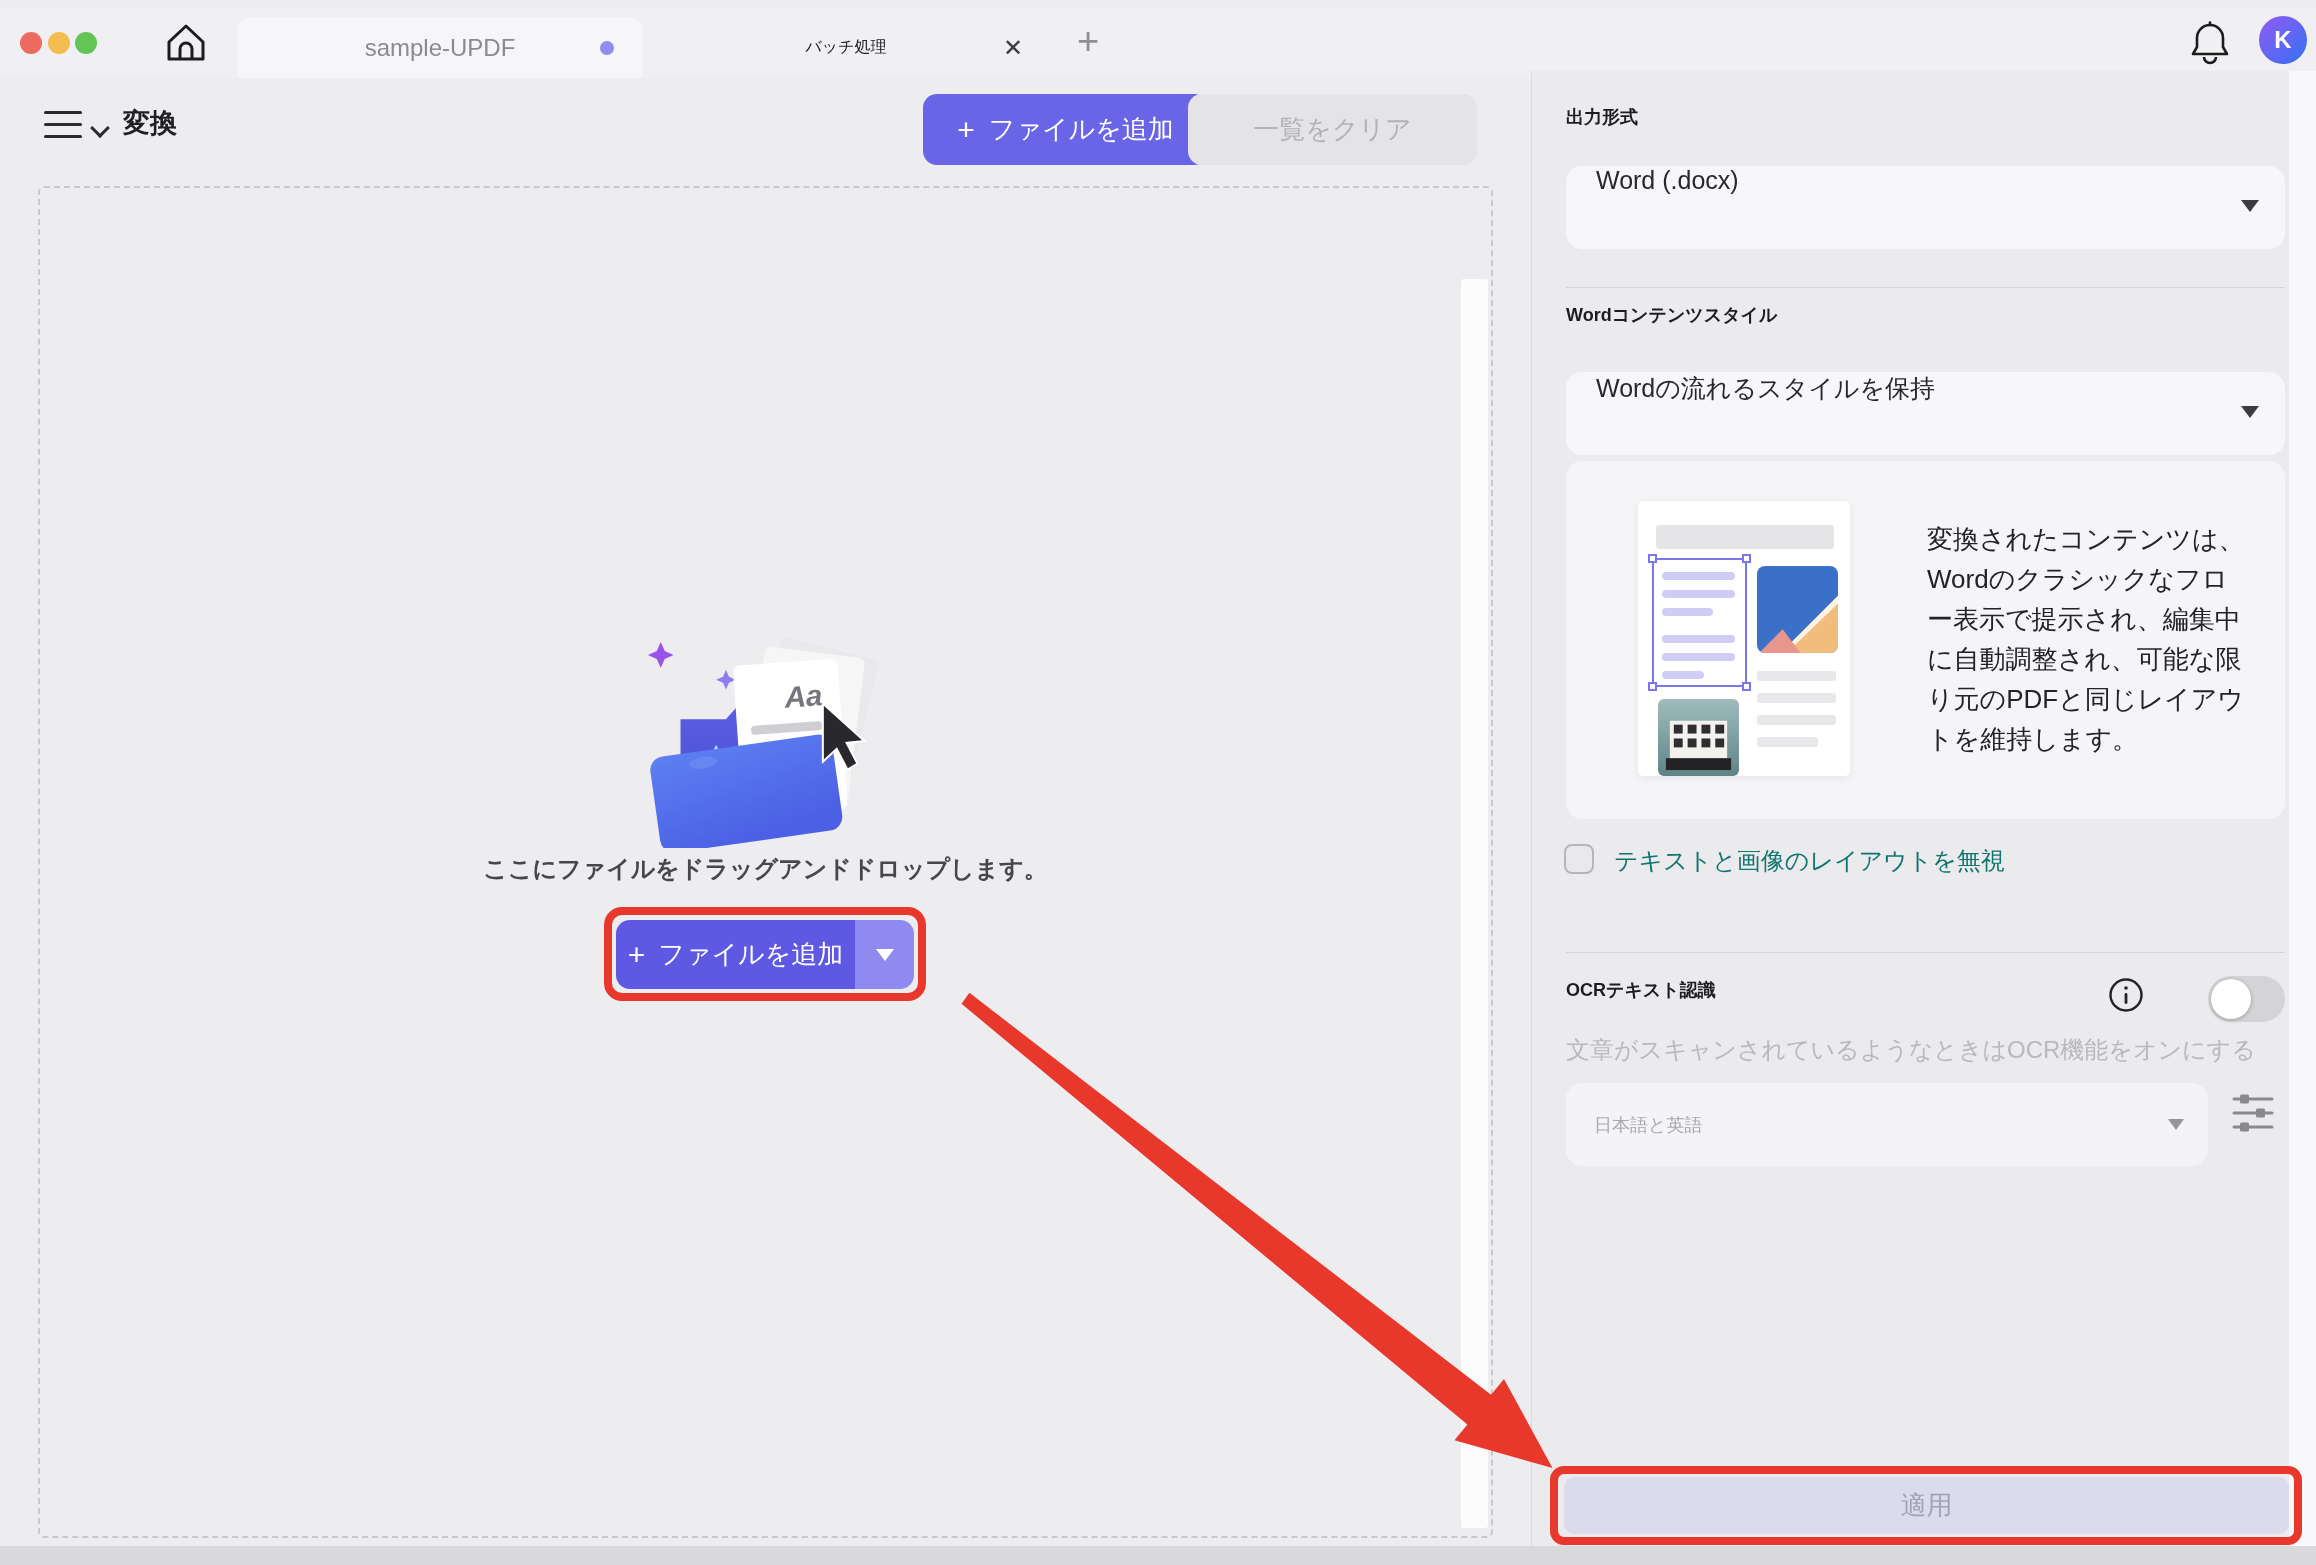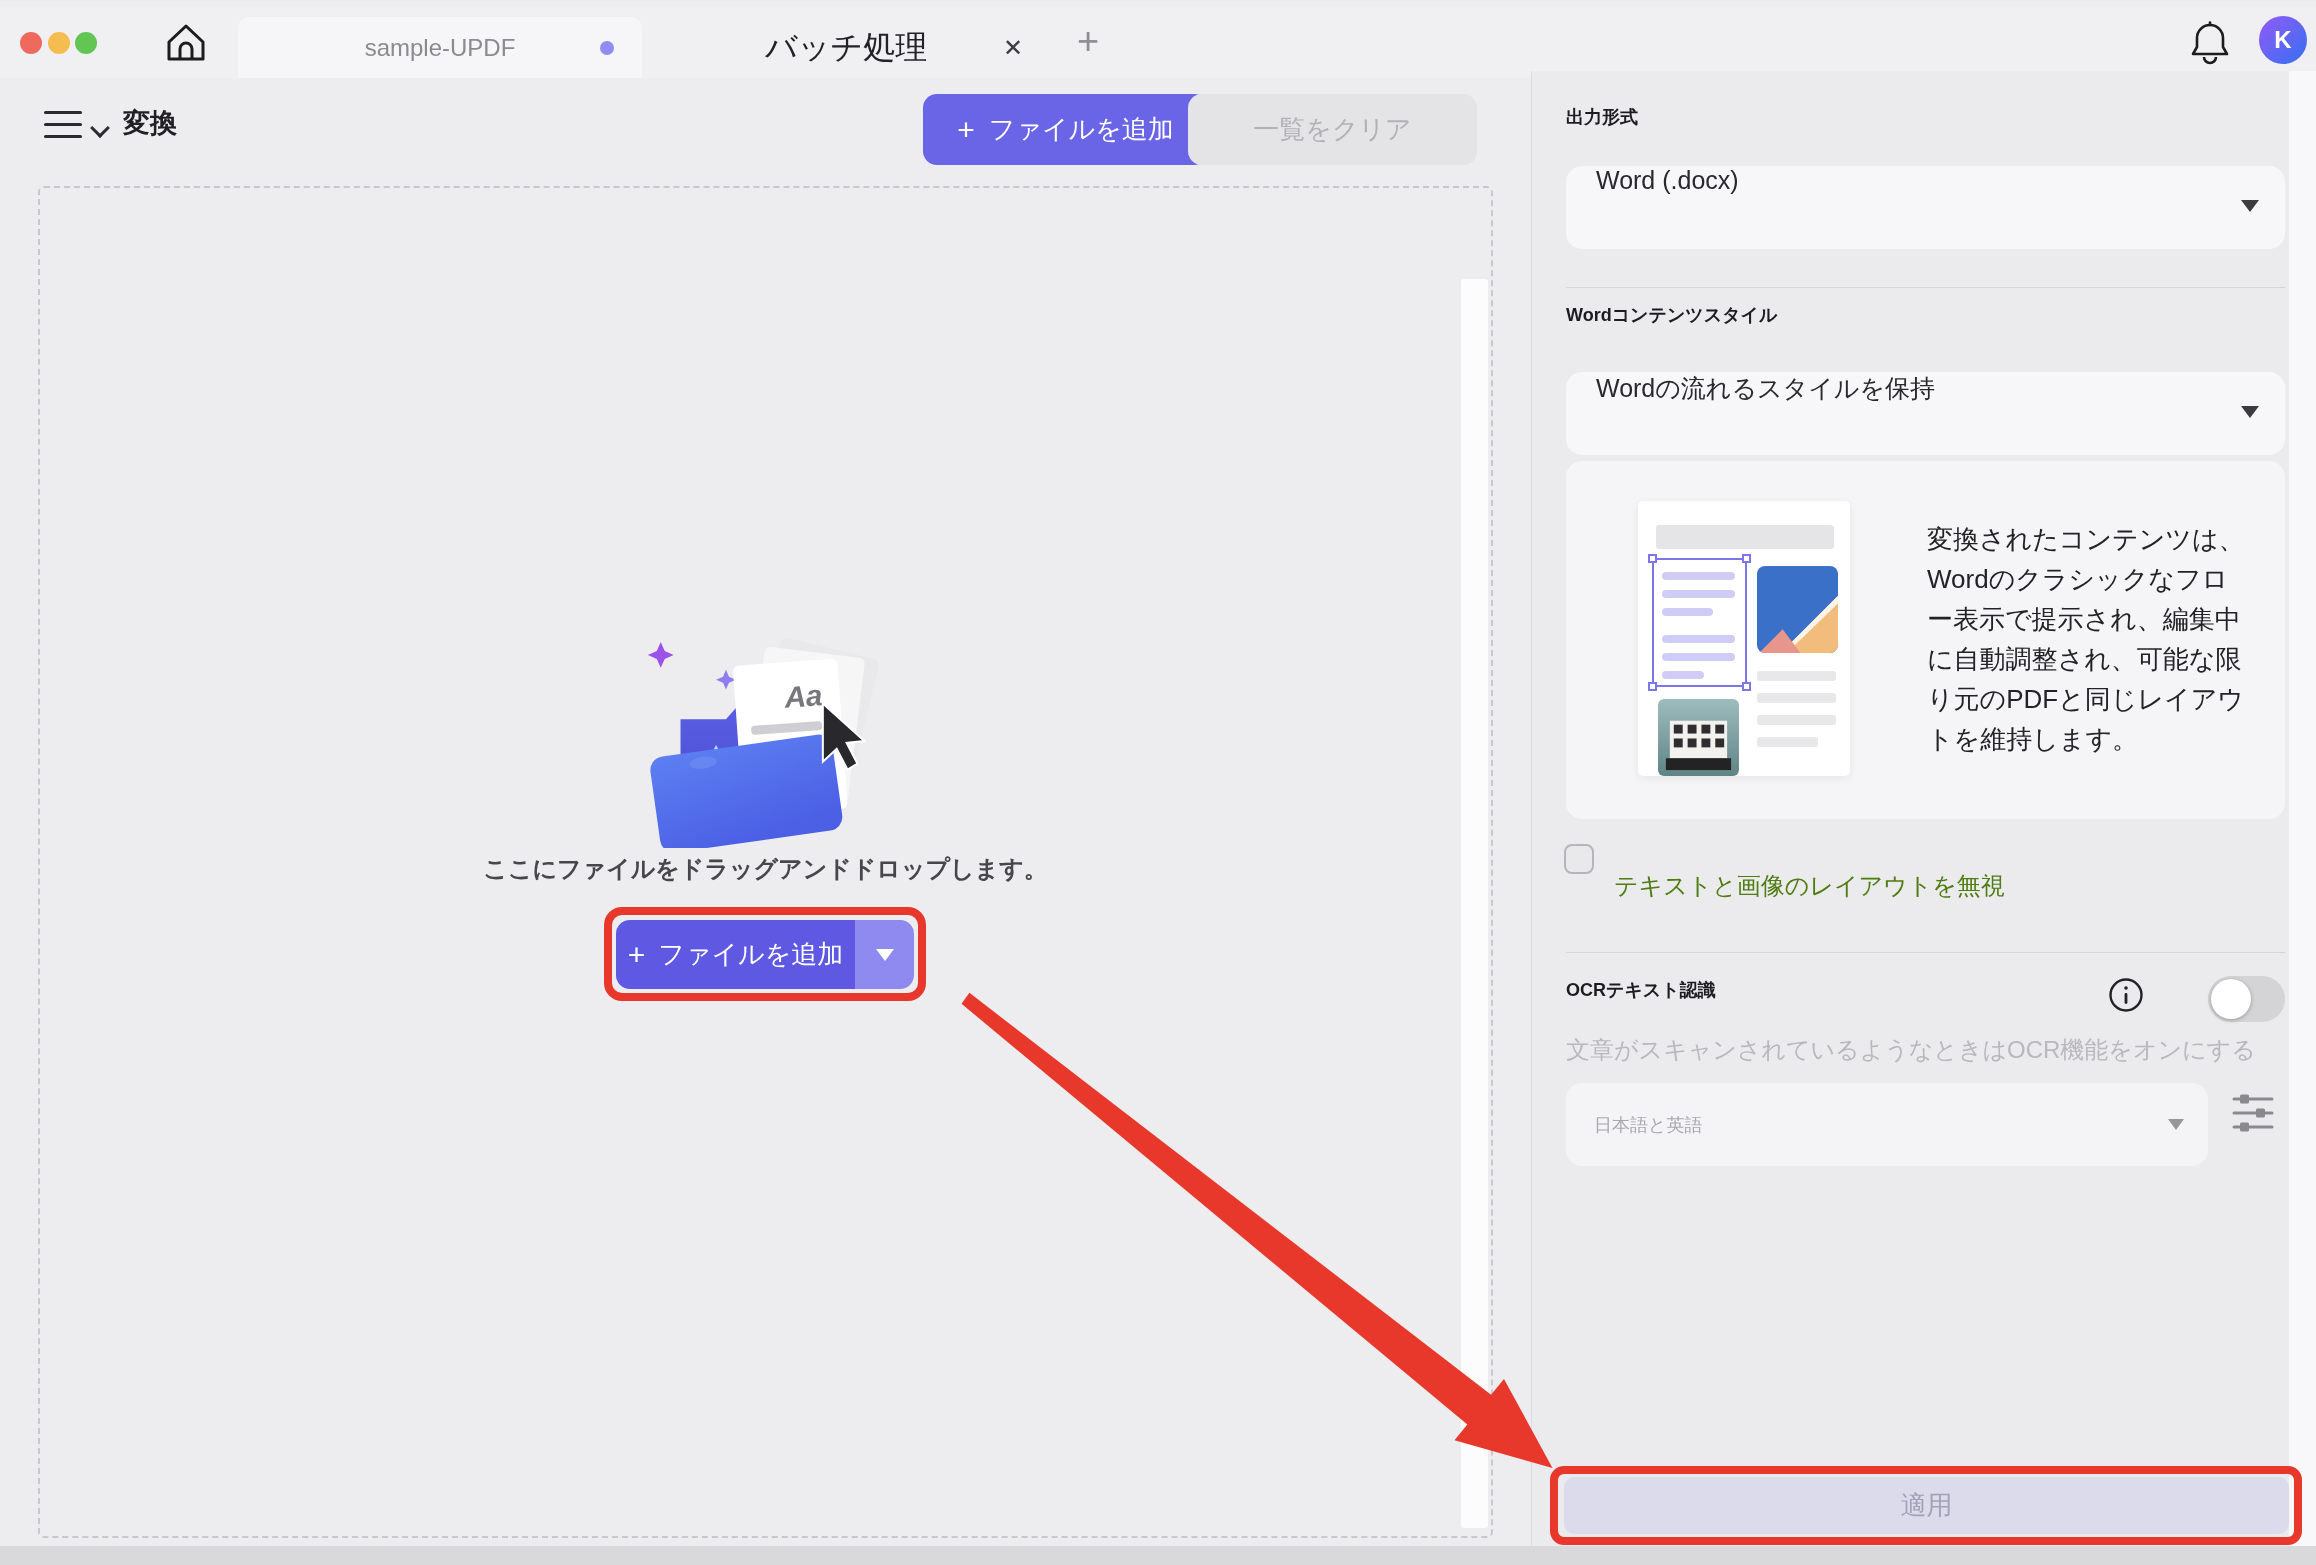--- a/index.html
+++ b/index.html
@@ -11,21 +11,21 @@
   .light{position:absolute;top:25px;width:22px;height:22px;border-radius:50%;}
   .light.red{left:20px;background:#ee6a5f;}
   .light.yellow{left:48px;background:#f5bd4f;}
   .light.green{left:75px;background:#62c554;}
   .home-btn{position:absolute;left:164px;top:14px;width:44px;height:44px;}
   .tab{position:absolute;top:10px;height:61px;border-radius:12px 12px 0 0;display:flex;align-items:center;justify-content:center;}
   .tab-1{left:238px;width:404px;background:#f6f5f7;}
   .tab-1 .tab-label{color:#8b8a90;font-size:24px;}
   .tab-dot{position:absolute;right:28px;top:24px;width:14px;height:14px;border-radius:50%;background:#908cf2;}
   .tab-2{left:642px;width:408px;background:transparent;}
-  .tab-2 .tab-label{color:#232226;font-size:32px;}
+  .tab-2 .tab-label{color:#232226;font-size:16px;}
   .tab-close{position:absolute;right:20px;top:14px;width:34px;height:34px;color:#3c3b40;font-size:24px;line-height:34px;text-align:center;}
   .tab-plus{position:absolute;left:1069px;top:16px;width:38px;height:38px;color:#8f8e93;font-size:38px;line-height:36px;text-align:center;font-weight:300;}
   .bell{position:absolute;left:2188px;top:12px;width:44px;height:48px;}
   .avatar{position:absolute;left:2259px;top:9px;width:48px;height:48px;border-radius:50%;
     background:linear-gradient(135deg,#8a5cf5 10%,#3e6ef2 90%);color:#fff;font-size:24px;font-weight:600;
     display:flex;align-items:center;justify-content:center;}
 
   
   .hamburger{position:absolute;left:44px;top:109px;width:44px;height:34px;}
   .hamburger i{position:absolute;left:0;width:38px;height:3px;background:#2b2a2e;border-radius:2px;}
@@ -68,21 +68,21 @@
   .mock-sel{position:absolute;left:14px;top:57px;width:95px;height:129px;border:2px solid #7b76ea;}
   .handle{position:absolute;width:9px;height:9px;background:#fff;border:2px solid #7b76ea;}
   .h-tl{left:-6px;top:-6px;} .h-tr{right:-6px;top:-6px;} .h-bl{left:-6px;bottom:-6px;} .h-br{right:-6px;bottom:-6px;}
   .p-line{position:absolute;left:8px;height:8px;background:#cfcdf5;border-radius:4px;}
   .g-line{position:absolute;left:119px;height:10px;background:#e8e7e9;border-radius:3px;}
   .mock-img{position:absolute;left:119px;top:65px;width:81px;height:87px;border-radius:8px;overflow:hidden;}
   .mock-photo{position:absolute;left:20px;top:198px;width:81px;height:77px;border-radius:6px;overflow:hidden;}
   .style-desc{position:absolute;left:1927px;top:519px;width:319px;font-size:26px;line-height:40px;color:#232226;}
 
   .checkbox{position:absolute;left:1564px;top:844px;width:30px;height:30px;border:2px solid #b6b5b9;border-radius:8px;background:#e9e8eb;}
-  .checkbox-label{position:absolute;left:1614px;top:845px;font-size:24px;color:#4d7c0f;margin-top:25px;}
+  .checkbox-label{position:absolute;left:1614px;top:845px;font-size:24px;color:#0f766e;}
 
   .info-icon{position:absolute;left:2107px;top:976px;width:38px;height:38px;}
   .toggle{position:absolute;left:2208px;top:976px;width:77px;height:46px;border-radius:23px;background:#d4d3d6;}
   .toggle-knob{position:absolute;left:3px;top:3px;width:40px;height:40px;border-radius:50%;background:#fff;box-shadow:0 1px 4px rgba(0,0,0,0.28);}
   .ocr-hint{position:absolute;left:1566px;top:1034px;width:719px;font-size:24px;color:#b9b8bc;}
   .lang-select{position:absolute;left:1566px;top:1083px;width:642px;height:83px;background:#f4f3f5;border-radius:16px;display:flex;align-items:center;padding:0 28px;font-size:18px;color:#a9a8ad;}
   .lang-select .caret{position:absolute;right:24px;top:36px;width:0;height:0;border-left:8px solid transparent;border-right:8px solid transparent;border-top:11px solid #96959a;}
   .sliders-icon{position:absolute;left:2230px;top:1091px;width:46px;height:44px;}
 
   .apply-btn{position:absolute;left:1564px;top:1477px;width:725px;height:57px;background:#dcdbec;border-radius:10px;color:#a2a1b8;font-size:26px;display:flex;align-items:center;justify-content:center;z-index:20;}

